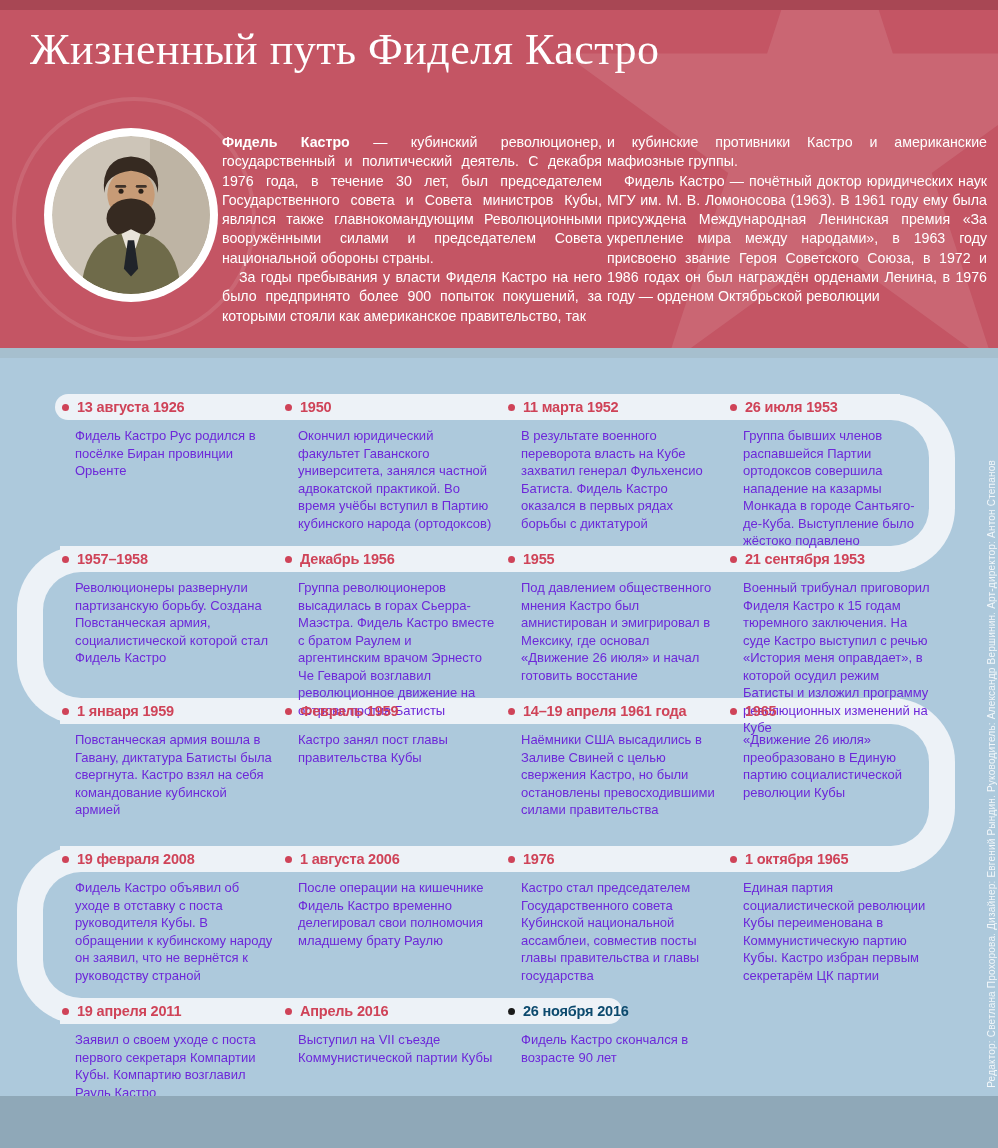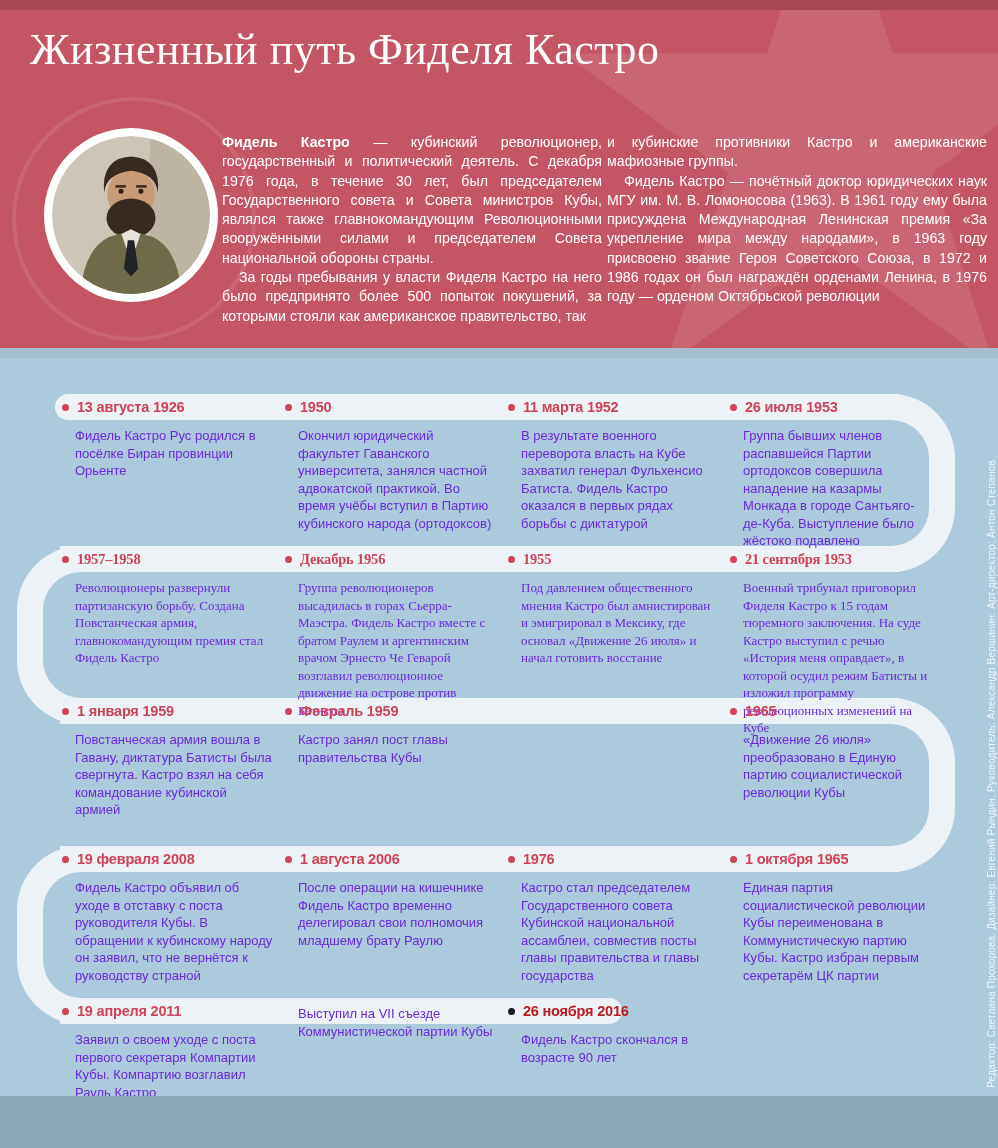--- a/index.html
+++ b/index.html
@@ -37,30 +37,30 @@
   #rc1{left:855px;top:394px;width:100px;height:178px;border:26px solid #edf2f7;border-left:0;
        border-radius:0 64px 64px 0;}
   #lc1{left:17px;top:546px;width:100px;height:178px;border:26px solid #edf2f7;border-right:0;
        border-radius:64px 0 0 64px;}
   #rc2{left:855px;top:698px;width:100px;height:174px;border:26px solid #edf2f7;border-left:0;
        border-radius:0 64px 64px 0;}
   #lc2{left:17px;top:846px;width:100px;height:178px;border:26px solid #edf2f7;border-right:0;
        border-radius:64px 0 0 64px;}
   
   .row{position:absolute;left:0;width:998px;height:150px;z-index:2;}
-  #row1{top:394px;}#row2{top:546px;font-family:Liberation Serif, serif;}#row3{top:698px;}#row4{top:846px;}#row5{top:998px;}
+  #row1{top:394px;}#row2{top:546px;}#row3{top:698px;}#row4{top:846px;}#row5{top:998px;}
   .cell{position:absolute;top:0;width:216px;}
   .c0{left:62px;}.c1{left:285px;}.c2{left:508px;}.c3{left:730px;}
   .date{height:26px;display:flex;align-items:center;font-weight:bold;font-size:14.5px;
         color:#cf4358;letter-spacing:-.2px;white-space:nowrap;}
   .dot{width:7px;height:7px;border-radius:50%;background:#cf4358;margin-right:8px;flex:none;}
   .body{margin:7px 0 0 13px;width:198px;font-size:13px;line-height:17.5px;color:#6d28d9;}
   .c3 .body{width:190px;}
   .final .dot{background:#1a1a1a;}
-  .final .dtx{color:#b91c1c;}
+  .final .dtx{color:#0c4a6e;}
   
   .source{position:absolute;left:30px;top:1100px;font-size:17px;color:#2e3a44;z-index:3;}
   .credits{position:absolute;right:1px;bottom:8px;writing-mode:vertical-rl;transform:rotate(180deg);
            font-size:10px;color:rgba(255,255,255,.85);letter-spacing:.2px;z-index:3;}
 </style>
 </head>
 <body>
 
 <div class="canvas">
 
@@ -92,21 +92,21 @@
           <circle cx="56.3" cy="35" r="1.6" fill="#2c2119"></circle>
           <path d="M18 100 Q20 72 36 64 L50 60 L64 64 Q80 72 82 100 Z" fill="#6f6b4a"></path>
           <path d="M44 62 L50 59 L56 62 L53 71 L47 71 Z" fill="#e9e4da"></path>
           <path d="M48 66 L52 66 L54.5 84 L50 89 L45.5 84 Z" fill="#20242a"></path>
         </g>
       </svg>
     </div>
 
     <div class="col col1">
       <p><span class="lead">Фидель Кастро</span><span> — кубинский революционер, государственный и политический деятель. С декабря 1976 года, в течение 30 лет, был председателем Государственного совета и Совета министров Кубы, являлся также главнокомандующим Революционными вооружёнными силами и председателем Совета национальной обороны страны.</span></p>
-      <p class="indent">За годы пребывания у власти Фиделя Кастро на него было предпринято более 500 попыток покушений, за которыми стояли как американское правительство, так</p>
+      <p class="indent">За годы пребывания у власти Фиделя Кастро на него было предпринято более 900 попыток покушений, за которыми стояли как американское правительство, так</p>
     </div>
     <div class="col col2">
       <p>и кубинские противники Кастро и американские мафиозные группы.</p>
       <p class="indent">Фидель Кастро — почётный доктор юридических наук МГУ им. М. В. Ломоносова (1963). В 1961 году ему была присуждена Международная Ленинская премия «За укрепление мира между народами», в 1963 году присвоено звание Героя Советского Союза, в 1972 и 1986 годах он был награждён орденами Ленина, в 1976 году — орденом Октябрьской революции</p>
     </div>
   </div>
 
   <div class="sep"></div>
 
   <div class="band" id="band1"></div>
@@ -149,21 +149,21 @@
       <div class="body">Группа бывших членов распавшейся Партии ортодоксов совершила нападение на казармы Монкада в городе Сантьяго-де-Куба. Выступление было жёстоко подавлено</div>
     </div>
   </div>
 
   <div class="row" id="row2">
     <div class="cell c0">
       <div class="date">
           <span class="dot"></span>
           <span class="dtx">1957–1958</span>
         </div>
-      <div class="body">Революционеры развернули партизанскую борьбу. Создана Повстанческая армия, главнокомандующим премия стал Фидель Кастро</div>
+      <div class="body">Революционеры развернули партизанскую борьбу. Создана Повстанческая армия, социалистической которой стал Фидель Кастро</div>
     </div>
     <div class="cell c1">
       <div class="date">
           <span class="dot"></span>
           <span class="dtx">Декабрь 1956</span>
         </div>
       <div class="body">Группа революционеров высадилась в горах Сьерра-Маэстра. Фидель Кастро вместе с братом Раулем и аргентинским врачом Эрнесто Че Геварой возглавил революционное движение на острове против Батисты</div>
     </div>
     <div class="cell c2">
       <div class="date">
@@ -189,20 +189,27 @@
         </div>
       <div class="body">Повстанческая армия вошла в Гавану, диктатура Батисты была свергнута. Кастро взял на себя командование кубинской армией</div>
     </div>
     <div class="cell c1">
       <div class="date">
           <span class="dot"></span>
           <span class="dtx">Февраль 1959</span>
         </div>
       <div class="body">Кастро занял пост главы правительства Кубы</div>
     </div>
+    <div class="cell c2">
+      <div class="date">
+          <span class="dot"></span>
+          <span class="dtx">14–19 апреля 1961 года</span>
+        </div>
+      <div class="body">Наёмники США высадились в Заливе Свиней с целью свержения Кастро, но были остановлены превосходившими силами правительства</div>
+    </div>
     <div class="cell c3">
       <div class="date">
           <span class="dot"></span>
           <span class="dtx">1965</span>
         </div>
       <div class="body">«Движение 26 июля» преобразовано в Единую партию социалистической революции Кубы</div>
     </div>
   </div>
 
   <div class="row" id="row4">
@@ -238,20 +245,24 @@
 
   <div class="row" id="row5">
     <div class="cell c0">
       <div class="date">
           <span class="dot"></span>
           <span class="dtx">19 апреля 2011</span>
         </div>
       <div class="body">Заявил о своем уходе с поста первого секретаря Компартии Кубы. Компартию возглавил Рауль Кастро</div>
     </div>
     <div class="cell c1">
+      <div class="date">
+          <span class="dot"></span>
+          <span class="dtx">Апрель 2016</span>
+        </div>
       <div class="body">Выступил на VII съезде Коммунистической партии Кубы</div>
     </div>
     <div class="cell c2 final">
       <div class="date">
           <span class="dot"></span>
           <span class="dtx">26 ноября 2016</span>
         </div>
       <div class="body">Фидель Кастро скончался в возрасте 90 лет</div>
     </div>
   </div>

